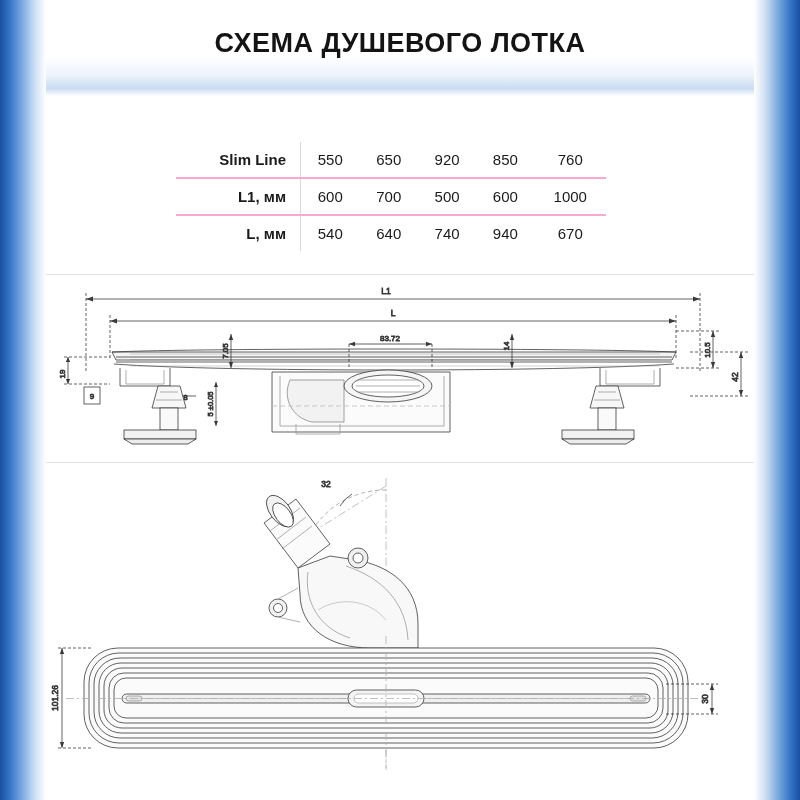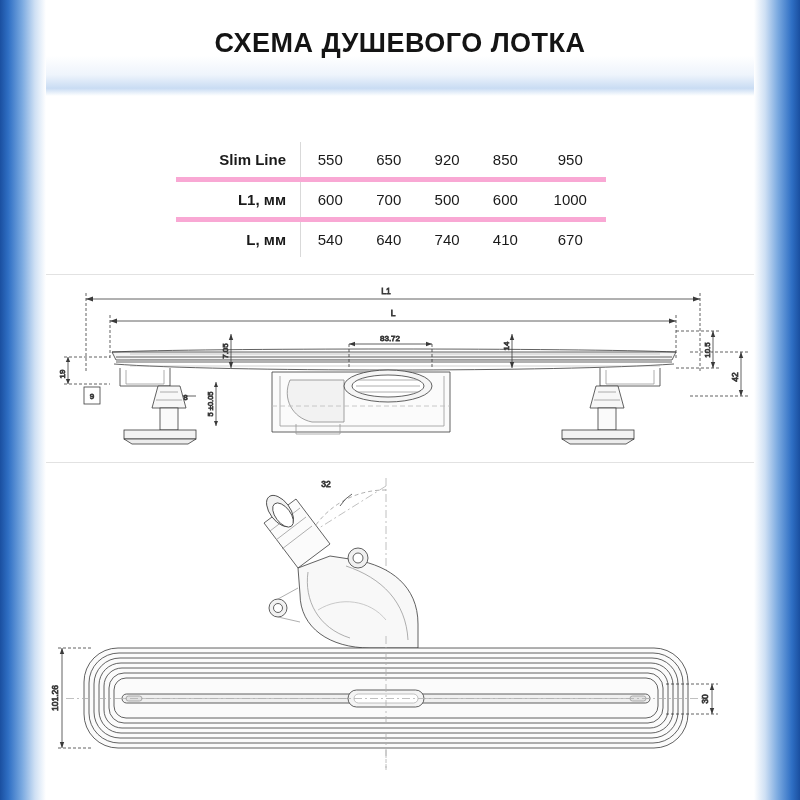--- a/index.html
+++ b/index.html
@@ -62,21 +62,21 @@
     left: 176px;
     top: 142px;
     width: 430px;
     border-collapse: collapse;
     font-size: 15px;
     color: #1a1a1a;
   }
   .spec-table td {
     padding: 9px 6px;
     text-align: center;
-    border-bottom: 5px solid #f9a8d4;
+    border-bottom: 2px solid #f9a8d4;
   }
   .spec-table tr:last-child td {
     border-bottom: none;
   }
   .spec-table td.row-head {
     font-weight: bold;
     text-align: right;
     padding-right: 14px;
     width: 104px;
     border-right: 1px solid #d9d9d9;
@@ -112,36 +112,36 @@
   </div>
 
   <table class="spec-table">
     <tbody>
       <tr>
         <td class="row-head">Slim Line</td>
         <td>550</td>
         <td>650</td>
         <td>920</td>
         <td>850</td>
-        <td>950</td>
+        <td>760</td>
       </tr>
       <tr>
         <td class="row-head">L1, мм</td>
         <td>600</td>
         <td>700</td>
         <td>500</td>
         <td>600</td>
         <td>1000</td>
       </tr>
       <tr>
         <td class="row-head">L, мм</td>
         <td>540</td>
         <td>640</td>
         <td>740</td>
-        <td>410</td>
+        <td>940</td>
         <td>670</td>
       </tr>
     </tbody>
   </table>
 
   <div class="divider" style="top: 274px;"></div>
   <div class="divider" style="top: 462px;"></div>
 
   <svg class="drawing" viewBox="0 0 800 800">
     <g stroke="#3a3a3a" fill="none" stroke-width="0.8">

